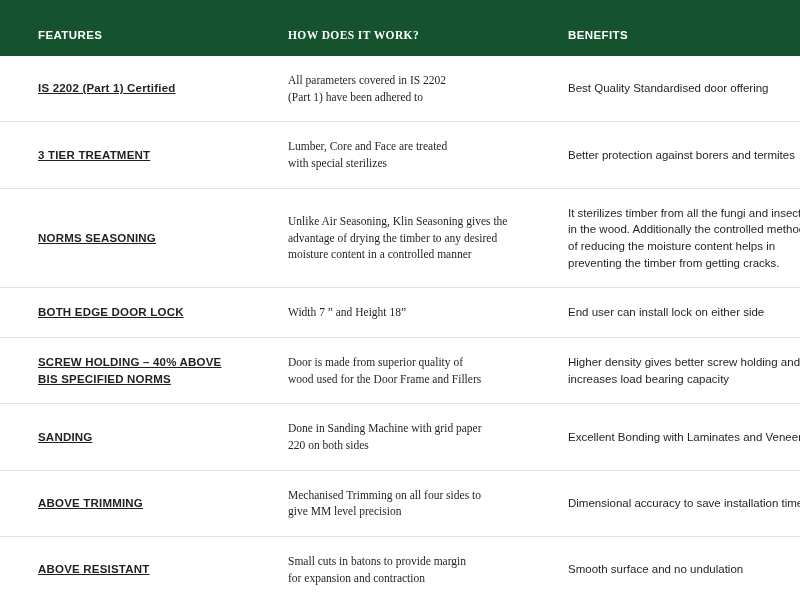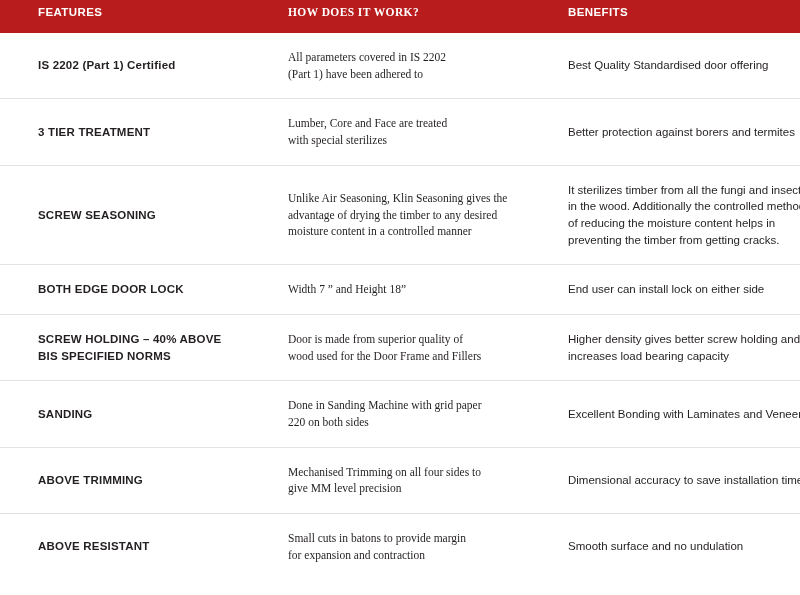--- a/index.html
+++ b/index.html
@@ -13,27 +13,27 @@
     font-family: "Liberation Sans", sans-serif;
     color: #231f20;
     overflow: hidden;
   }
   .feature-table {
     width: 800px;
     border-collapse: collapse;
     table-layout: fixed;
   }
   .feature-table thead th {
-    background: #b91c1c;
+    background: #14532d;
     color: #ffffff;
     font-size: 11.5px;
     font-weight: bold;
     letter-spacing: 0.4px;
     text-align: left;
-    padding: 4px 10px 13px 0;
+    padding: 27px 10px 13px 0;
     vertical-align: middle;
     height: 16px;
   }
   .col-feature { width: 240px; }
   .col-how { width: 270px; font-family: Liberation Serif, serif; }
   .col-benefit { width: 290px; }
 
   .feature-table thead th.col-feature { padding-left: 38px; }
   .feature-table thead th.col-how { padding-left: 0; }
   .feature-table thead th.col-benefit { padding-left: 0; }
@@ -47,20 +47,21 @@
   }
   .feature-table tbody tr:last-child td {
     border-bottom: none;
   }
   .cell-feature {
     padding-left: 38px !important;
     font-weight: bold;
     font-size: 11px;
     letter-spacing: 0.2px;
     color: #231f20;
+    text-decoration: underline;
   }
   .cell-how {
     color: #231f20;
     padding-right: 26px !important;
   }
   .cell-benefit {
     color: #231f20;
     padding-right: 30px !important;
   }
   .cell-text {
@@ -99,21 +100,21 @@
       <td class="cell-how col-how">
           <span class="cell-text">Lumber, Core and Face are treated
 with special sterilizes</span>
         </td>
       <td class="cell-benefit col-benefit">
           <span class="cell-text">Better protection against borers and termites</span>
         </td>
     </tr>
     <tr>
       <td class="cell-feature col-feature">
-          <span class="cell-text">SCREW SEASONING</span>
+          <span class="cell-text">NORMS SEASONING</span>
         </td>
       <td class="cell-how col-how">
           <span class="cell-text">Unlike Air Seasoning, Klin Seasoning gives the
 advantage of drying the timber to any desired
 moisture content in a controlled manner</span>
         </td>
       <td class="cell-benefit col-benefit">
           <span class="cell-text">It sterilizes timber from all the fungi and insect
 in the wood. Additionally the controlled method
 of reducing the moisture content helps in

